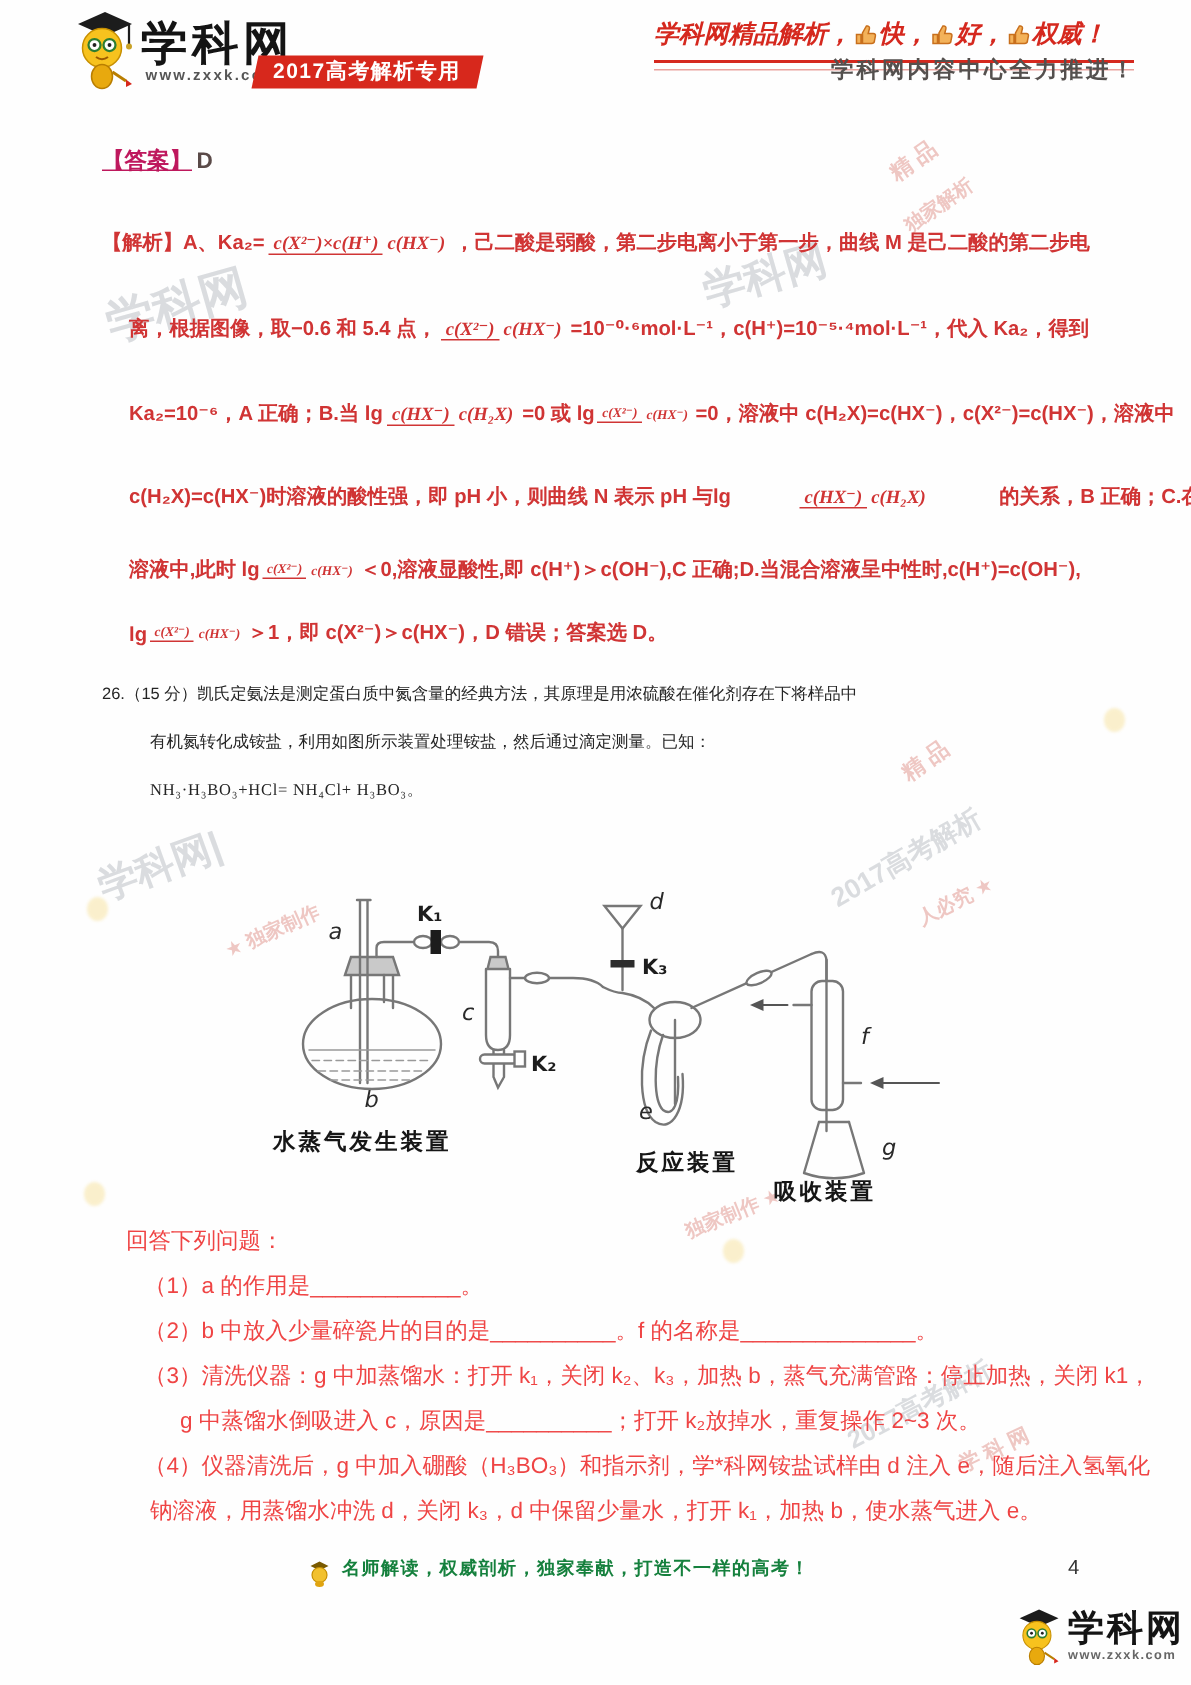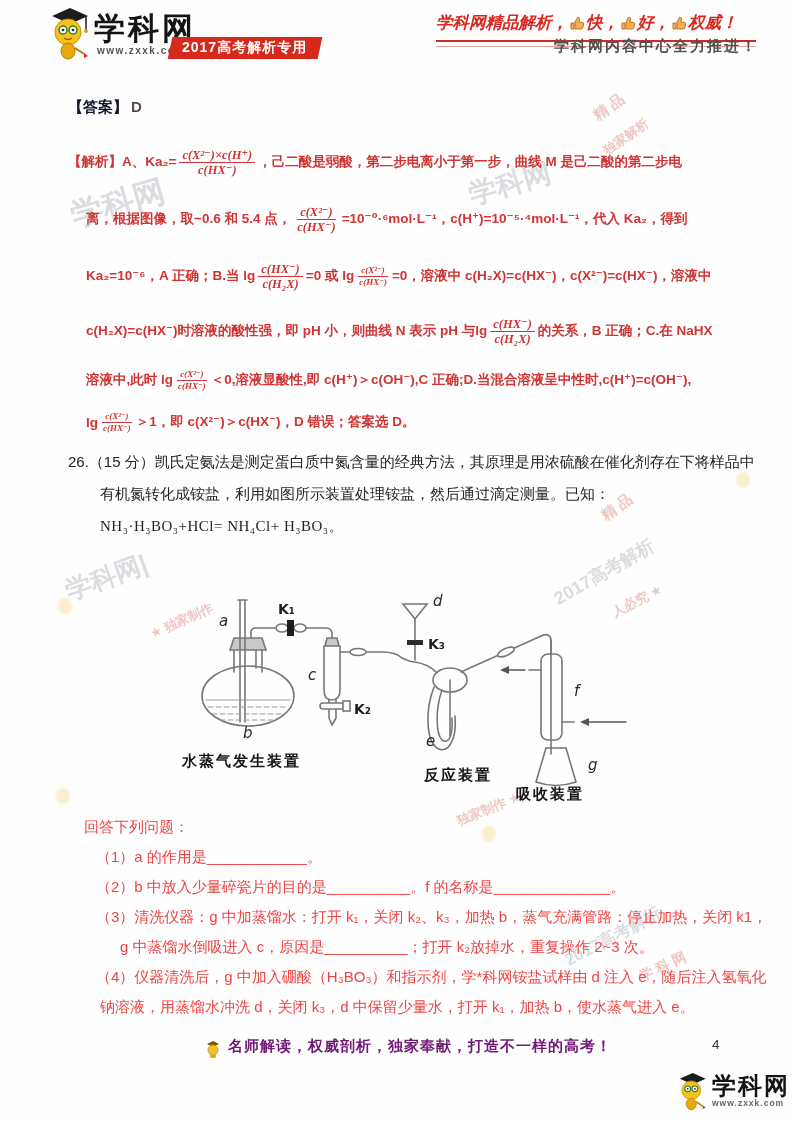--- a/index.html
+++ b/index.html
@@ -16,56 +16,56 @@
   .slogan{position:absolute;left:436px;top:12px;width:322px;display:flex;align-items:center;
           color:#d5281e;font-size:16.5px;font-weight:800;white-space:nowrap;font-style:italic;}
   .slogan svg{margin:0 1px;}
   .slogan-underline{position:absolute;left:436px;top:40px;width:320px;height:4px;
           border-top:2px solid #d5281e;border-bottom:1px solid #e9a29e;}
   .subslogan{position:absolute;left:462px;top:37px;width:296px;text-align:right;
           font-size:15px;font-weight:700;color:#54504e;letter-spacing:2px;}
 
   
   .answer-line{position:absolute;left:68px;top:98px;font-size:15px;}
-  .answer-label{color:#0f172a;font-weight:700;}
+  .answer-label{color:#be185d;font-weight:700;text-decoration:underline;}
   .answer-value{color:#5a4a48;margin-left:3px;font-weight:600;}
 
   .analysis{position:absolute;left:68px;top:134px;width:700px;}
   .an-line{display:flex;align-items:center;white-space:nowrap;color:#d03434;font-size:13.5px;font-weight:600;}
   .an-indent{padding-left:18px;}
-  .h56{height:56px;} .h58{height:58px;} .h54{height:54px;} .h44{height:44px;text-align:right;} .h40{height:40px;}
-
-  .frac{display:inline-flex;flex-direction:column;align-items:center;vertical-align:middle;
+  .h56{height:56px;} .h58{height:58px;} .h54{height:54px;gap:43px;} .h44{height:44px;text-align:right;} .h40{height:40px;}
+
+  .frac{display:inline-flex;flex-direction:row;align-items:center;vertical-align:middle;
         margin:0 3px;font-family:"Liberation Serif","DejaVu Serif",serif;font-style:italic;font-weight:600;line-height:1.12;}
   .frac .num{padding:0 3px;border-bottom:1.2px solid currentColor;}
   .frac .den{padding:0 3px;}
   .frac.big{font-size:12.5px;}
   .frac.small{font-size:9px;margin:0 2px;}
 
   
-  .q26{position:absolute;left:68px;top:446px;width:700px;font-size:15px;color:#242424;}
+  .q26{position:absolute;left:68px;top:446px;width:700px;font-size:11px;color:#242424;}
   .q26 .q-line{height:32px;display:flex;align-items:center;white-space:nowrap;}
   .q26 .ind{padding-left:32px;}
   .chem{font-family:"Liberation Serif","DejaVu Serif",serif;letter-spacing:0.5px;}
 
   
   .diagram{position:absolute;left:170px;top:588px;}
   .diagram text{font-family:"DejaVu Sans",sans-serif;}
   .lbl{font-size:15px;fill:#2a2a2a;font-style:italic;}
   .klbl{font-size:14px;fill:#1d1d1d;font-weight:700;}
   .cap{font-size:15px;fill:#161616;font-weight:700;letter-spacing:2px;}
 
   
   .subq{position:absolute;left:84px;top:812px;width:690px;font-size:15px;color:#ef4444;}
   .subq div{height:30px;display:flex;align-items:center;white-space:nowrap;}
   .sq-i1{padding-left:12px;} .sq-i2{padding-left:36px;} .sq-i3{padding-left:16px;}
 
   
   .footer-mascot{position:absolute;left:205px;top:1040px;}
-  .footer-slogan{position:absolute;left:228px;top:1037px;font-size:15px;color:#701a75;font-weight:600;letter-spacing:1px;}
+  .footer-slogan{position:absolute;left:228px;top:1037px;font-size:12px;color:#15803d;font-weight:600;letter-spacing:1px;}
   .page-num{position:absolute;left:712px;top:1037px;font-size:13.5px;color:#333;}
   .corner-logo{position:absolute;left:674px;top:1068px;width:130px;display:flex;align-items:center;}
   .corner-logo .txt{margin-left:2px;}
   .corner-logo .t1{font-size:24px;font-weight:900;color:#141414;letter-spacing:2px;line-height:1;}
   .corner-logo .t2{font-size:8.5px;color:#666;font-weight:700;letter-spacing:1px;}
 
   
   .wm{position:absolute;pointer-events:none;font-weight:700;white-space:nowrap;}
   .wm-gray{color:#b7bcc2;opacity:.5;}
   .wm-red{color:#e7aaa4;opacity:.65;}

